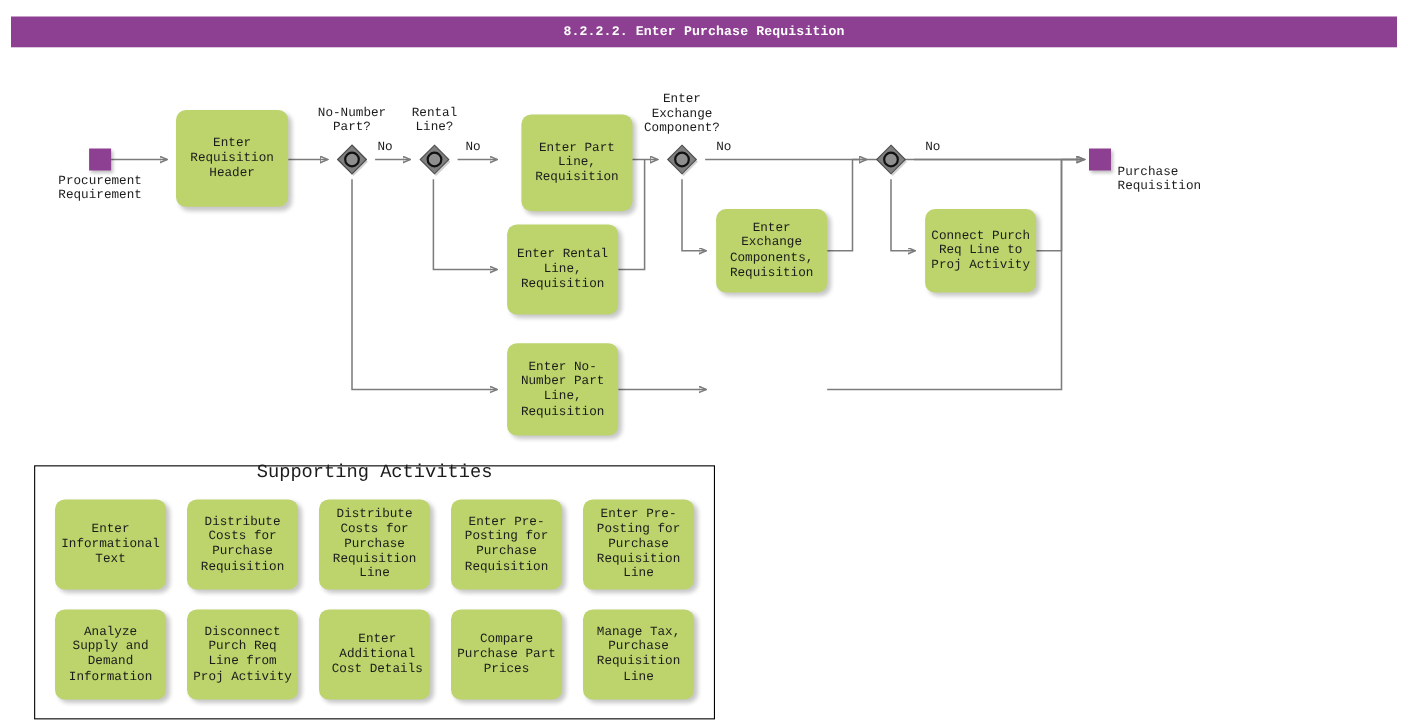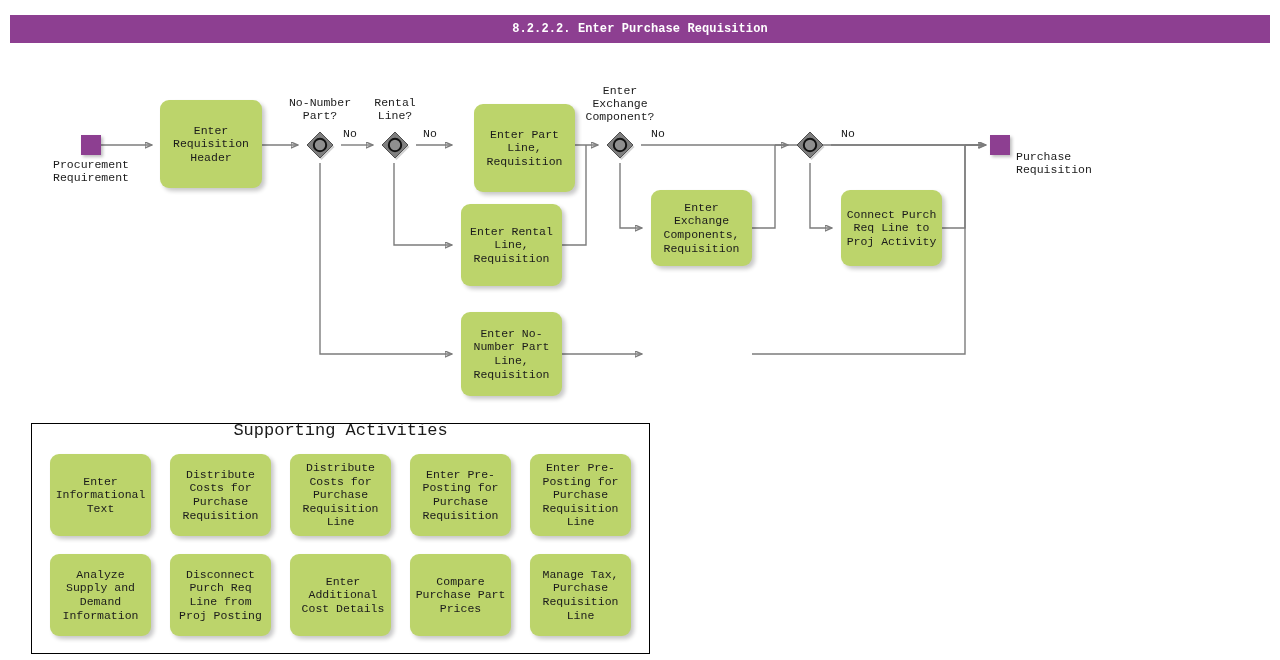--- a/index.html
+++ b/index.html
@@ -278,21 +278,21 @@
 
   <div class="task" style="left:50px; top:550px; width:101px; height:82px;">
     <span>Analyze Supply
 and Demand
 Information</span>
   </div>
   <div class="task" style="left:170px; top:550px; width:101px; height:82px;">
     <span>Disconnect
 Purch Req Line
 from Proj
-Posting</span>
+Activity</span>
   </div>
   <div class="task" style="left:290px; top:550px; width:101px; height:82px;padding-left:10px;">
     <span>Enter Additional
 Cost Details</span>
   </div>
   <div class="task" style="left:410px; top:550px; width:101px; height:82px;">
     <span>Compare
 Purchase Part
 Prices</span>
   </div>

